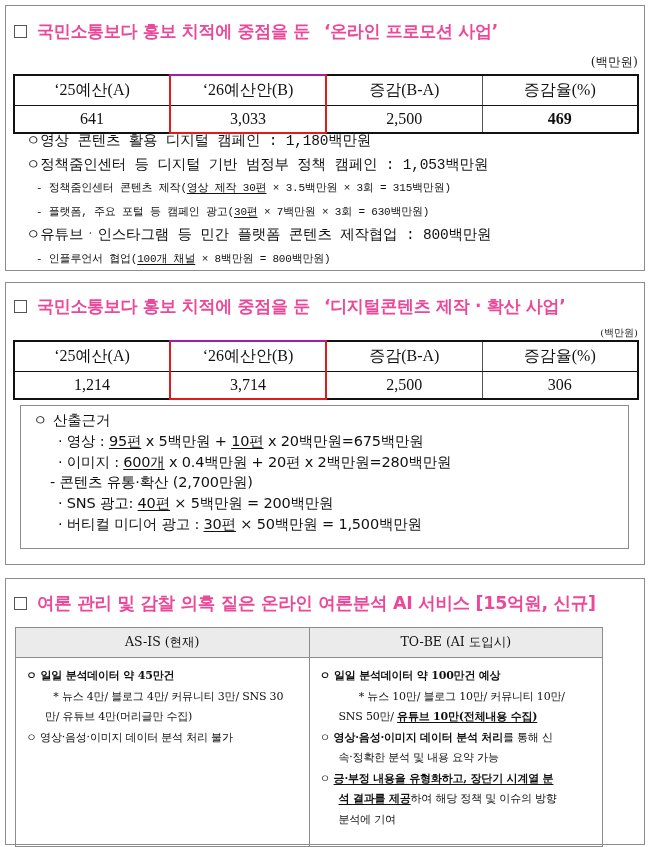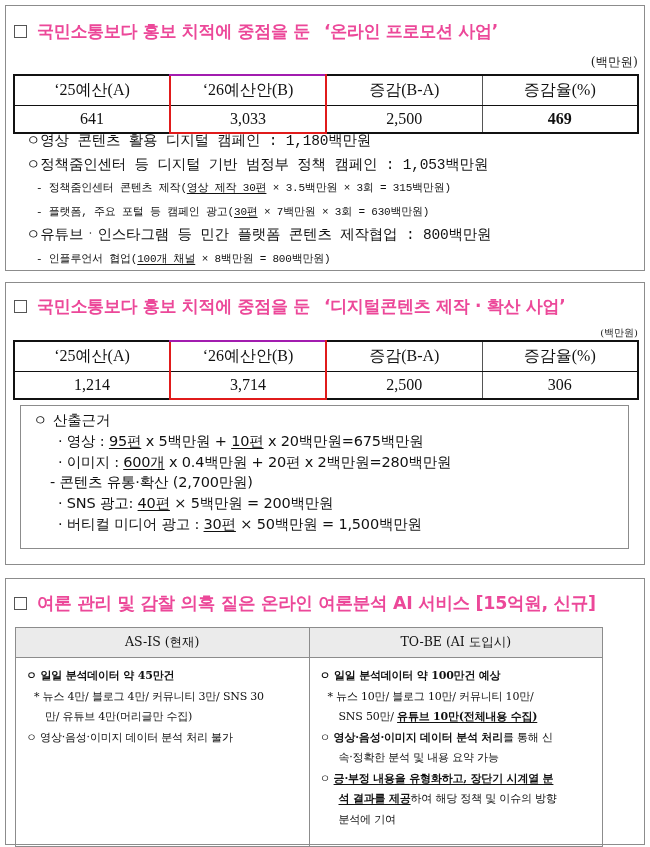--- a/index.html
+++ b/index.html
@@ -107,21 +107,21 @@
       border: 1px solid #8c8c8c;
       vertical-align: top;
       height: 188px;
       padding: 8px 6px 16px 10px;
       font-size: 11px;
       line-height: 20.5px;
       letter-spacing: -0.2px;
     }
     .cmp-line { white-space: nowrap; }
     .cmp-line.b { font-weight: bold; }
-    .cmp-line.star { padding-left: 8px; }
+    .cmp-line.star { padding-left: 8px; text-align: center; }
     .cmp-line.cont { padding-left: 19px; }
     .b { font-weight: bold; }
   </style>
 </head>
 <body>
 
 <div class="panel" id="panel1">
   <div class="title" style="top:14px;">
     <span class="box"></span>
     <span>국민소통보다 홍보 치적에 중점을 둔</span>

